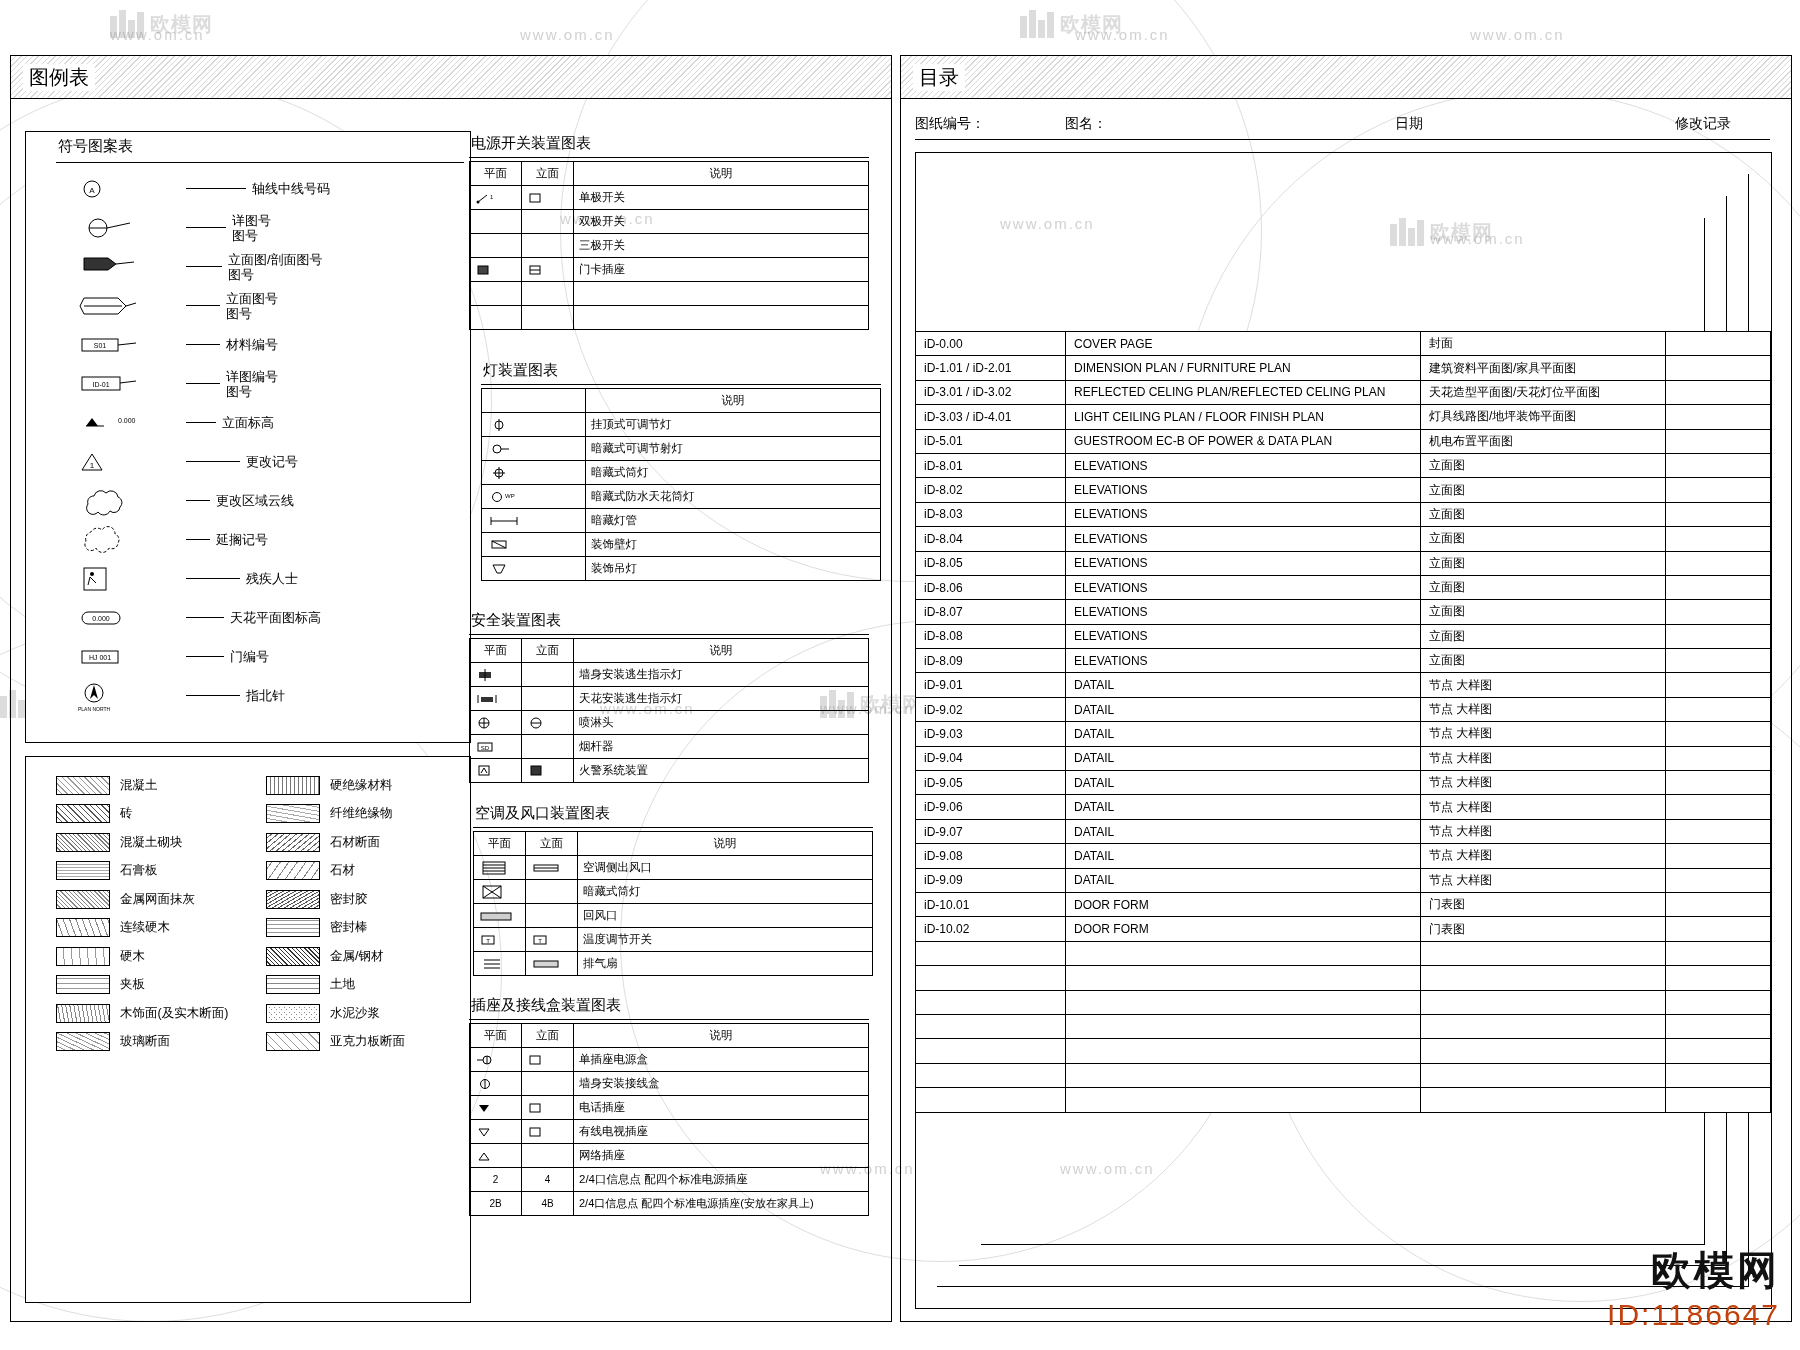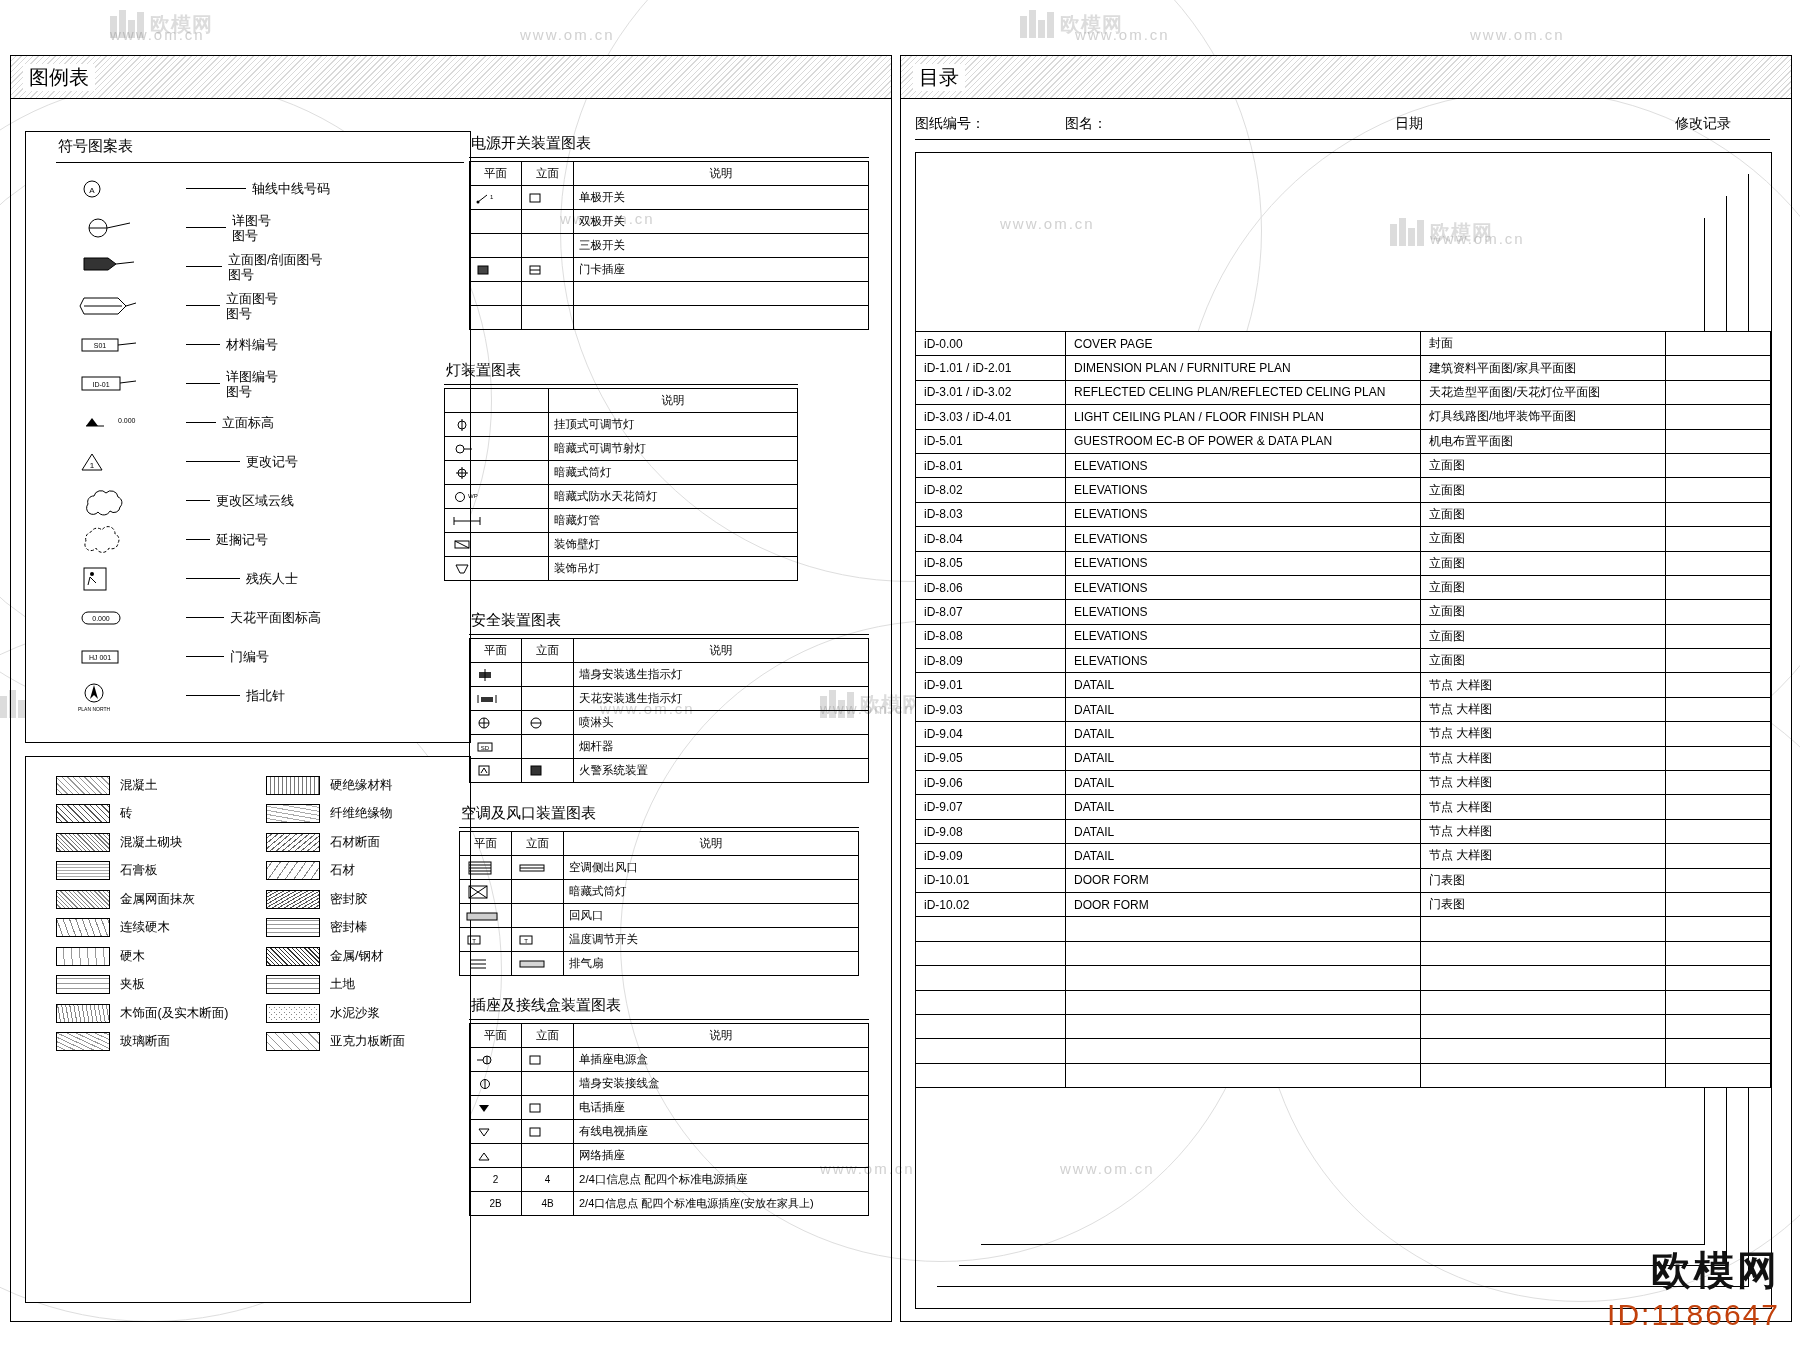--- a/index.html
+++ b/index.html
@@ -433,21 +433,21 @@
             </tr>
         <tr>
               <td class="c"></td>
               <td class="c"></td>
               <td></td>
             </tr>
       </tbody>
         </table>
     </div>
 
-    <div style="position:absolute;left:433px;top:305px;width:354px;">
+    <div style="position:absolute;left:470px;top:305px;width:400px;">
       <div class="blk-title" style="font-size:15px;">灯装置图表</div>
       <div style="border-top:1px solid #000;margin-bottom:3px;"></div>
       <table class="t">
         <colgroup>
             <col style="width:104px">
             <col>
           </colgroup>
         <tbody>
             <tr class="hdr">
           <td class="c"></td>
@@ -594,21 +594,21 @@
                 <svg width="18" height="13">
                   <rect x="4" y="2" width="10" height="9" fill="#333" stroke="#000"></rect>
                 </svg>
               </td>
               <td>火警系统装置</td>
             </tr>
       </tbody>
         </table>
     </div>
 
-    <div style="position:absolute;left:448px;top:748px;width:400px;">
+    <div style="position:absolute;left:462px;top:748px;width:400px;">
       <div class="blk-title" style="font-size:15px;">空调及风口装置图表</div>
       <div style="border-top:1px solid #000;margin-bottom:3px;"></div>
       <table class="t">
         <colgroup>
             <col style="width:52px">
             <col style="width:52px">
             <col>
           </colgroup>
         <tbody>
             <tr class="hdr">
@@ -886,20 +886,26 @@
               <td>立面图</td>
               <td></td>
             </tr>
             <tr>
               <td>iD-9.01</td>
               <td>DATAIL</td>
               <td>节点 大样图</td>
               <td></td>
             </tr>
             <tr>
+              <td>iD-9.02</td>
+              <td>DATAIL</td>
+              <td>节点 大样图</td>
+              <td></td>
+            </tr>
+            <tr>
               <td>iD-9.03</td>
               <td>DATAIL</td>
               <td>节点 大样图</td>
               <td></td>
             </tr>
             <tr>
               <td>iD-9.04</td>
               <td>DATAIL</td>
               <td>节点 大样图</td>
               <td></td>

